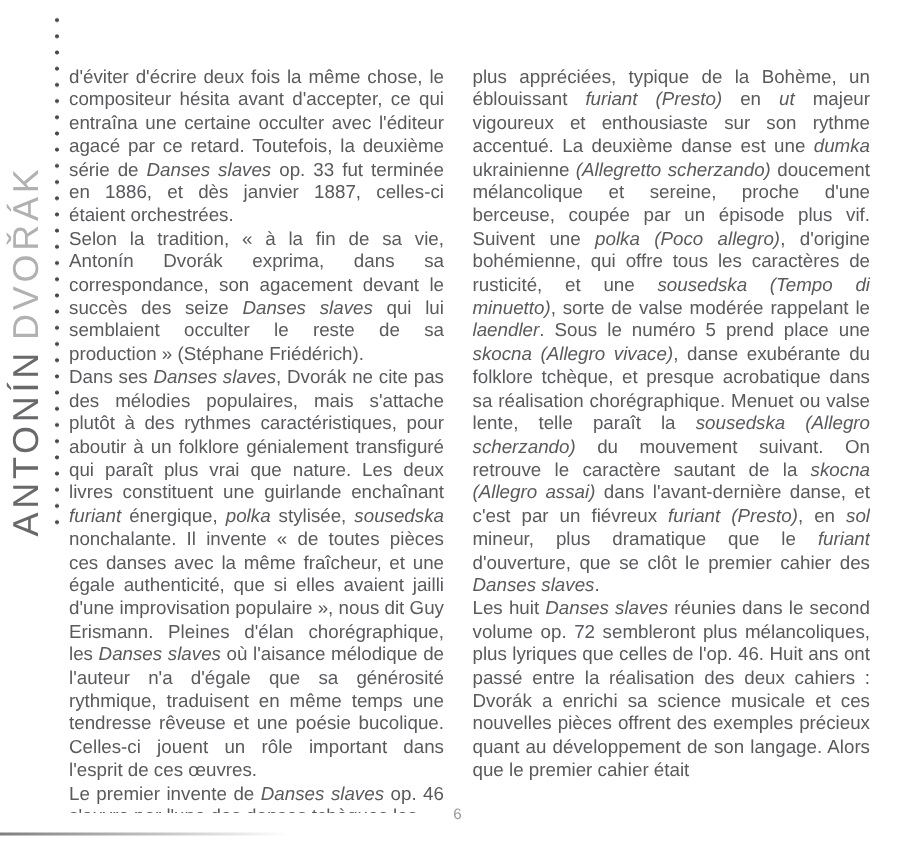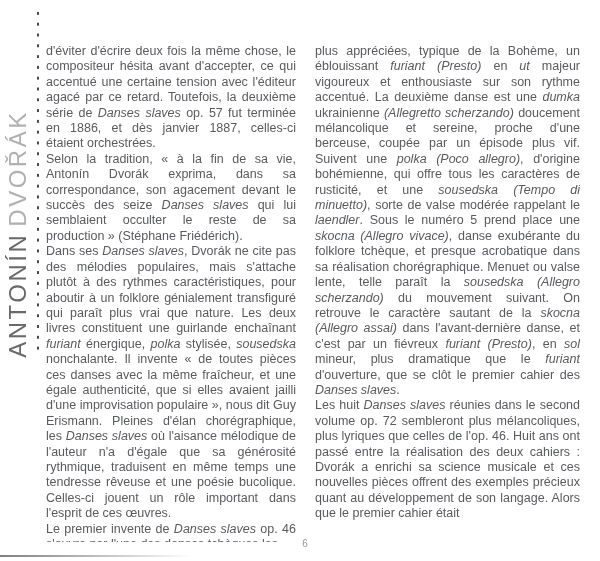--- a/index.html
+++ b/index.html
@@ -83,21 +83,21 @@
 
 <div class="page">
   <div class="dotted-rule"></div>
 
   <div class="vertical-title">
     <span class="vt-first">ANTONÍN</span><span class="vt-last">DVOŘÁK</span>
   </div>
 
   <div class="columns">
     <div class="column col-left">
-        <p><span>d'éviter d'écrire deux fois la même chose, le compositeur hésita avant d'accepter, ce qui accentué une certaine tension avec l'éditeur agacé par ce retard. Toutefois, la deuxième série de </span><i>Danses slaves</i><span> op. 57 fut terminée en 1886, et dès janvier 1887, celles-ci étaient orchestrées.</span></p>
+        <p><span>d'éviter d'écrire deux fois la même chose, le compositeur hésita avant d'accepter, ce qui entraîna une certaine occulter avec l'éditeur agacé par ce retard. Toutefois, la deuxième série de </span><i>Danses slaves</i><span> op. 33 fut terminée en 1886, et dès janvier 1887, celles-ci étaient orchestrées.</span></p>
         <p><span>Selon la tradition, «&nbsp;à la fin de sa vie, Antonín Dvorák exprima, dans sa correspondance, son agacement devant le succès des seize </span><i>Danses slaves</i><span> qui lui semblaient occulter le reste de sa production&nbsp;» (Stéphane Friédérich).</span></p>
         <p><span>Dans ses </span><i>Danses slaves</i><span>, Dvorák ne cite pas des mélodies populaires, mais s'attache plutôt à des rythmes caractéristiques, pour aboutir à un folklore génialement transfiguré qui paraît plus vrai que nature. Les deux livres constituent une guirlande enchaînant </span><i>furiant</i><span> énergique, </span><i>polka</i><span> stylisée, </span><i>sousedska</i><span> nonchalante. Il invente «&nbsp;de toutes pièces ces danses avec la même fraîcheur, et une égale authenticité, que si elles avaient jailli d'une improvisation populaire&nbsp;», nous dit Guy Erismann. Pleines d'élan chorégraphique, les </span><i>Danses slaves</i><span> où l'aisance mélodique de l'auteur n'a d'égale que sa générosité rythmique, traduisent en même temps une tendresse rêveuse et une poésie bucolique. Celles-ci jouent un rôle important dans l'esprit de ces œuvres.</span></p>
         <p><span>Le premier invente de </span><i>Danses slaves</i><span> op. 46 s'ouvre par l'une des danses tchèques les</span></p>
       </div>
     <div class="column col-right">
         <p><span>plus appréciées, typique de la Bohème, un éblouissant </span><i>furiant (Presto)</i><span> en </span><i>ut</i><span> majeur vigoureux et enthousiaste sur son rythme accentué. La deuxième danse est une </span><i>dumka</i><span> ukrainienne </span><i>(Allegretto scherzando)</i><span> doucement mélancolique et sereine, proche d'une berceuse, coupée par un épisode plus vif. Suivent une </span><i>polka (Poco allegro)</i><span>, d'origine bohémienne, qui offre tous les caractères de rusticité, et une </span><i>sousedska (Tempo di minuetto)</i><span>, sorte de valse modérée rappelant le </span><i>laendler</i><span>. Sous le numéro 5 prend place une </span><i>skocna (Allegro vivace)</i><span>, danse exubérante du folklore tchèque, et presque acrobatique dans sa réalisation chorégraphique. Menuet ou valse lente, telle paraît la </span><i>sousedska (Allegro scherzando)</i><span> du mouvement suivant. On retrouve le caractère sautant de la </span><i>skocna (Allegro assai)</i><span> dans l'avant-dernière danse, et c'est par un fiévreux </span><i>furiant (Presto)</i><span>, en </span><i>sol</i><span> mineur, plus dramatique que le </span><i>furiant</i><span> d'ouverture, que se clôt le premier cahier des </span><i>Danses slaves</i><span>.</span></p>
         <p><span>Les huit </span><i>Danses slaves</i><span> réunies dans le second volume op. 72 sembleront plus mélancoliques, plus lyriques que celles de l'op. 46. Huit ans ont passé entre la réalisation des deux cahiers&nbsp;: Dvorák a enrichi sa science musicale et ces nouvelles pièces offrent des exemples précieux quant au développement de son langage. Alors que le premier cahier était</span></p>
       </div>
   </div>
 

